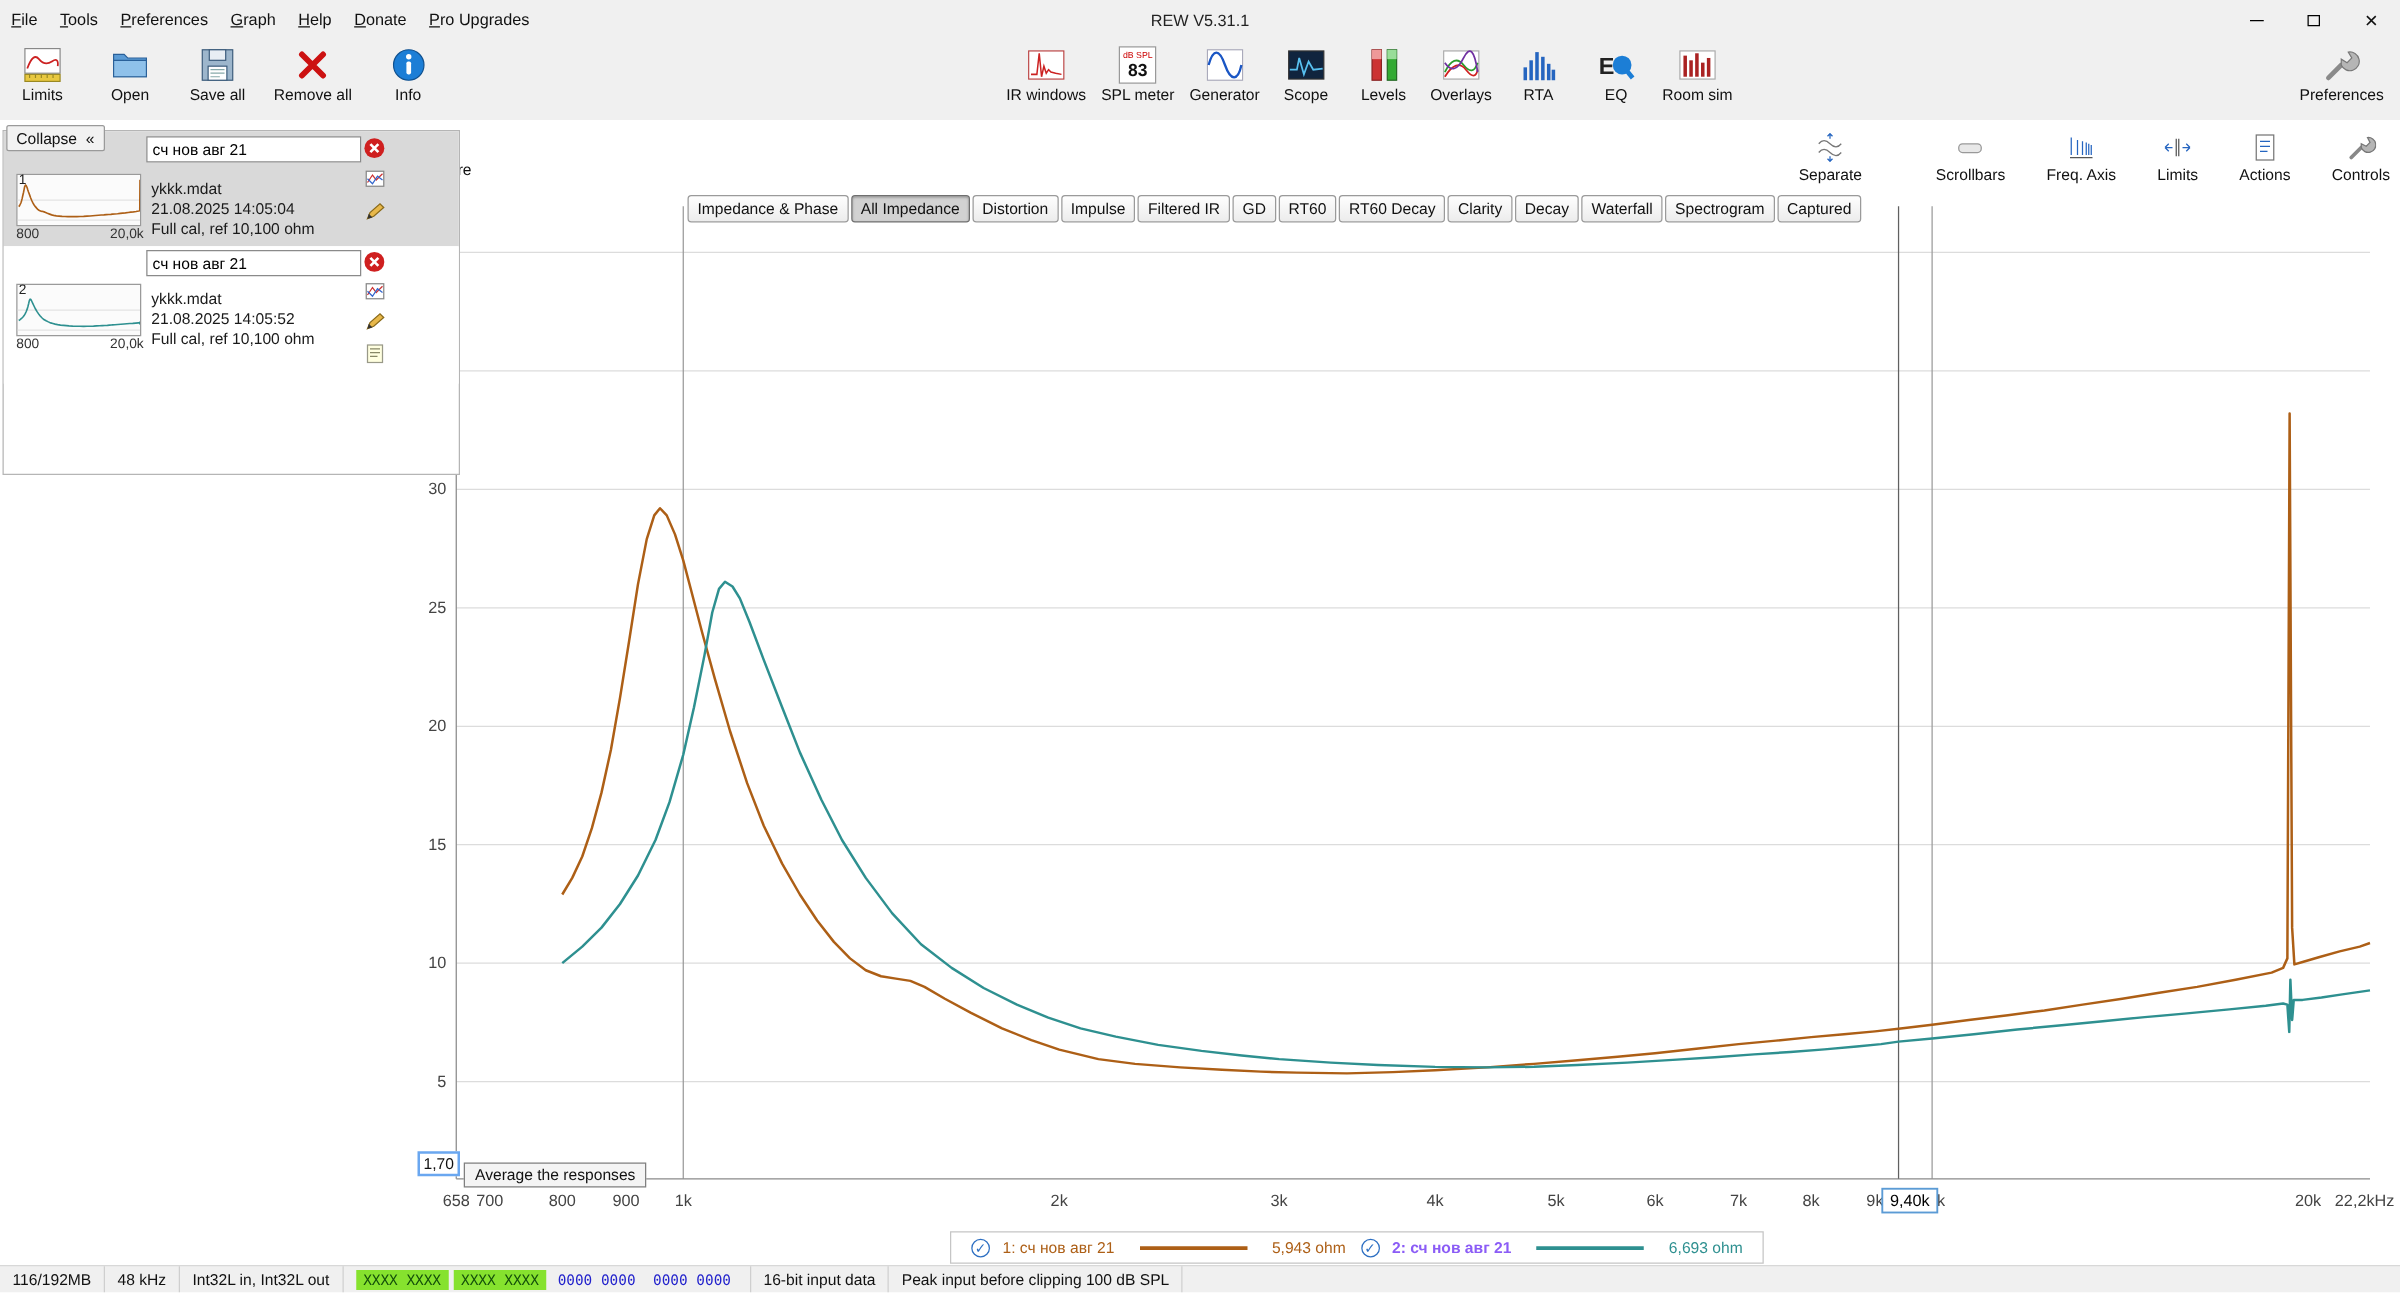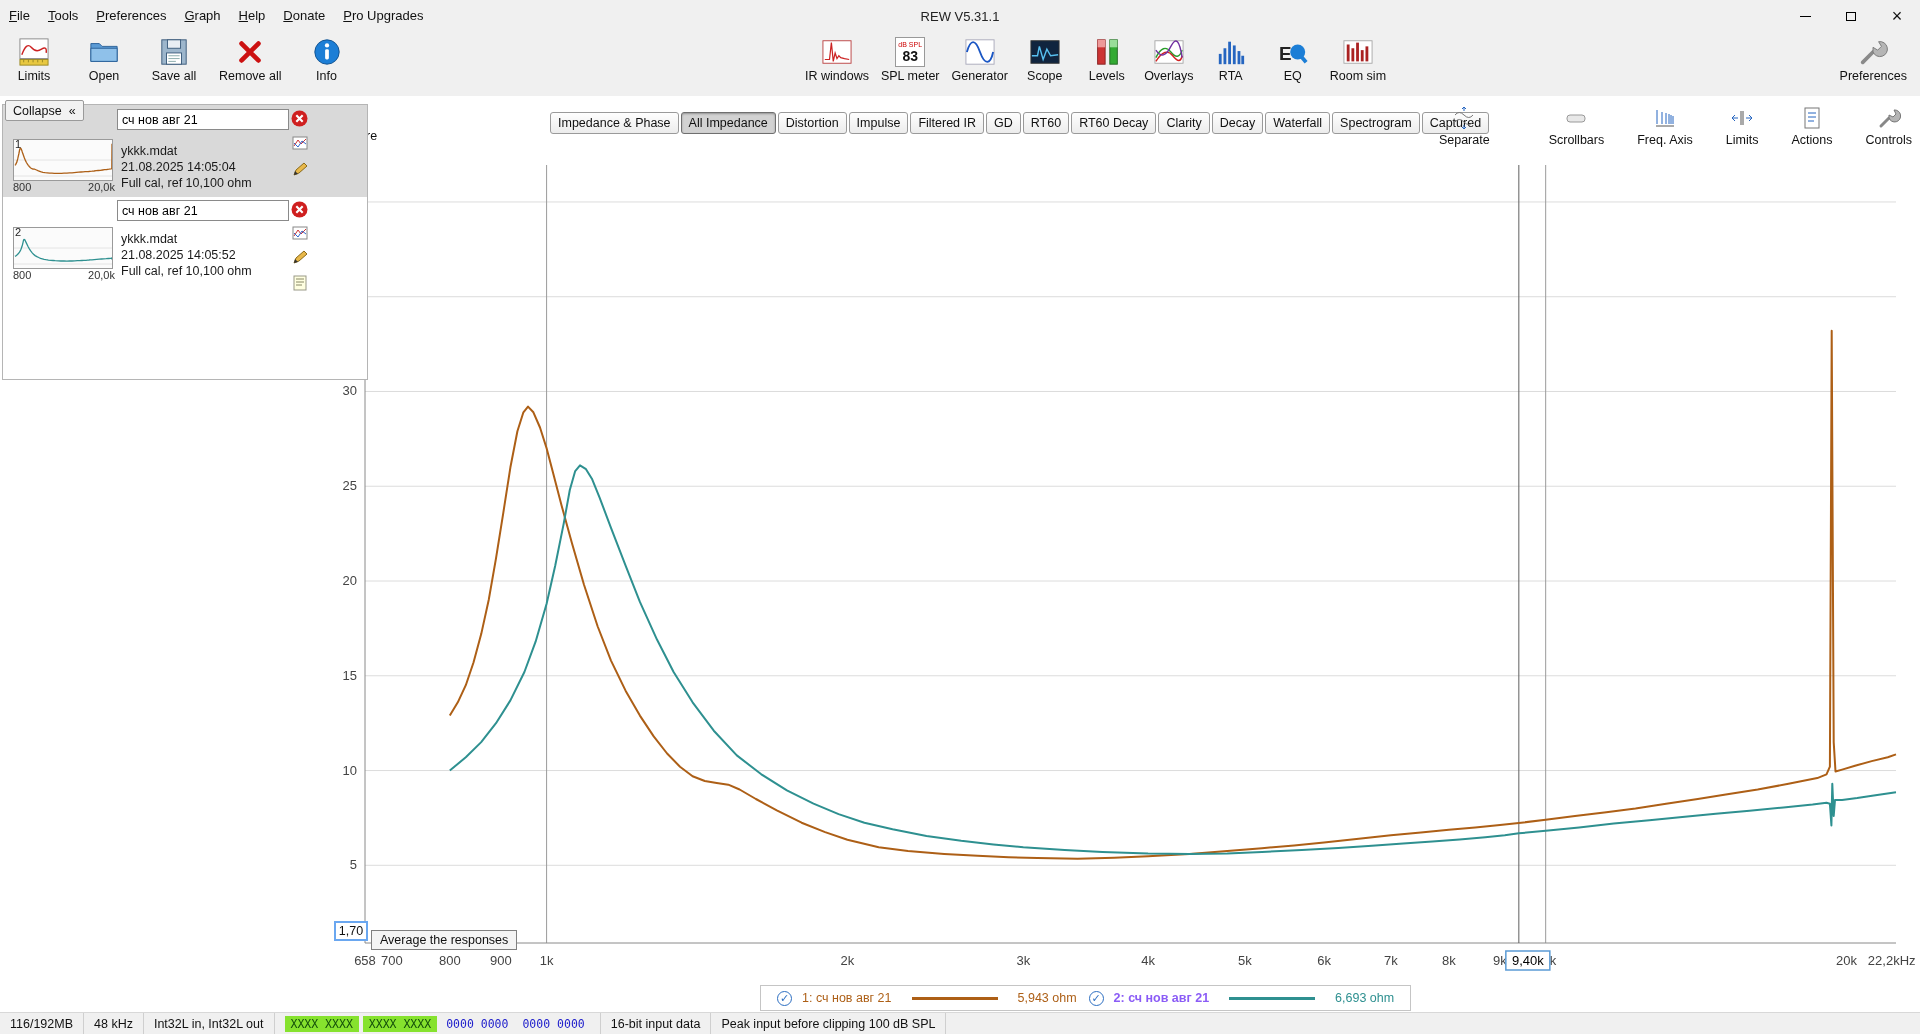--- a/index.html
+++ b/index.html
@@ -44,21 +44,21 @@
   .thumb { position:absolute; left:10px; width:102px; }
   .thumb svg.thumb-plot { display:block; background:#fbfbfb; border:1px solid #9a9a9a; }
   .thumb-idx { position:absolute; left:2px; top:-1px; font-size:11px; color:#222; z-index:2; }
   .thumb-axis { display:flex; justify-content:space-between; font-size:11px; color:#333; line-height:13px; }
   .entry-text { position:absolute; left:118px; line-height:16px; font-size:12.5px; color:#1a1a1a; white-space:nowrap; }
   
   .capture-btn { position:absolute; left:328px; top:103px; width:54px; display:flex; flex-direction:column; align-items:center; gap:2px; font-size:12.5px; }
   .capture-btn svg { width:28px; height:24px; }
   .unit-label { position:absolute; left:338px; top:151px; font-size:13px; color:#4d7c0f; }
   .tabs { position:absolute; left:550px; top:112px; display:flex; gap:2px; }
-  .tab { padding:2px 7px; height:22px; line-height:17px; border:1px solid #9a9a9a; border-radius:3px; background:linear-gradient(#fefefe,#ececec); font-size:12.5px; white-space:nowrap; cursor:default; }
+  .tab { padding:2px 7px; height:22px; line-height:17px; border:1px solid #9a9a9a; border-radius:3px; background:linear-gradient(#fefefe,#ececec); font-size:12.5px; white-space:nowrap; cursor:default;margin-top:44px; }
   .tab.selected { background:#d2d2d2; border-color:#6f6f6f; box-shadow:inset 0 1px 2px rgba(0,0,0,.3); }
   .graph-actions { position:absolute; right:8px; top:106px; display:flex; gap:33px; align-items:flex-start; }
   .ga-btn { display:flex; flex-direction:column; align-items:center; gap:3px; font-size:12.5px; white-space:nowrap; }
   .ga-btn svg { width:24px; height:24px; }
   .ga-sep { margin-right:26px; }
   
   .chart-wrap { position:absolute; left:320px; top:140px; width:1600px; height:860px; }
   #chart-svg { width:1600px; height:860px; display:block; }
   #chart-svg text { font-family:"Liberation Sans",sans-serif; }
   .axis-min { position:absolute; left:334px; top:921px; min-width:34px; height:20px; border:2px solid #6aa7f0; background:#fff; font-size:12.5px; display:flex; align-items:center; justify-content:center; z-index:6; padding:0 2px; }

